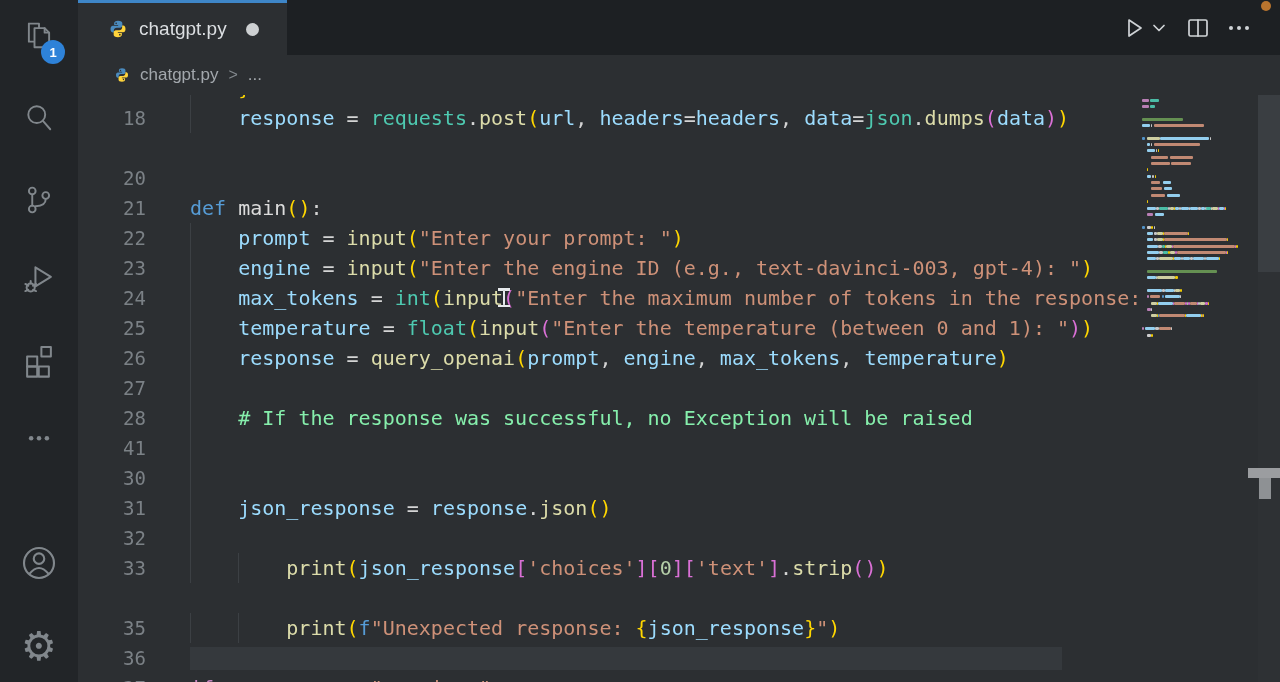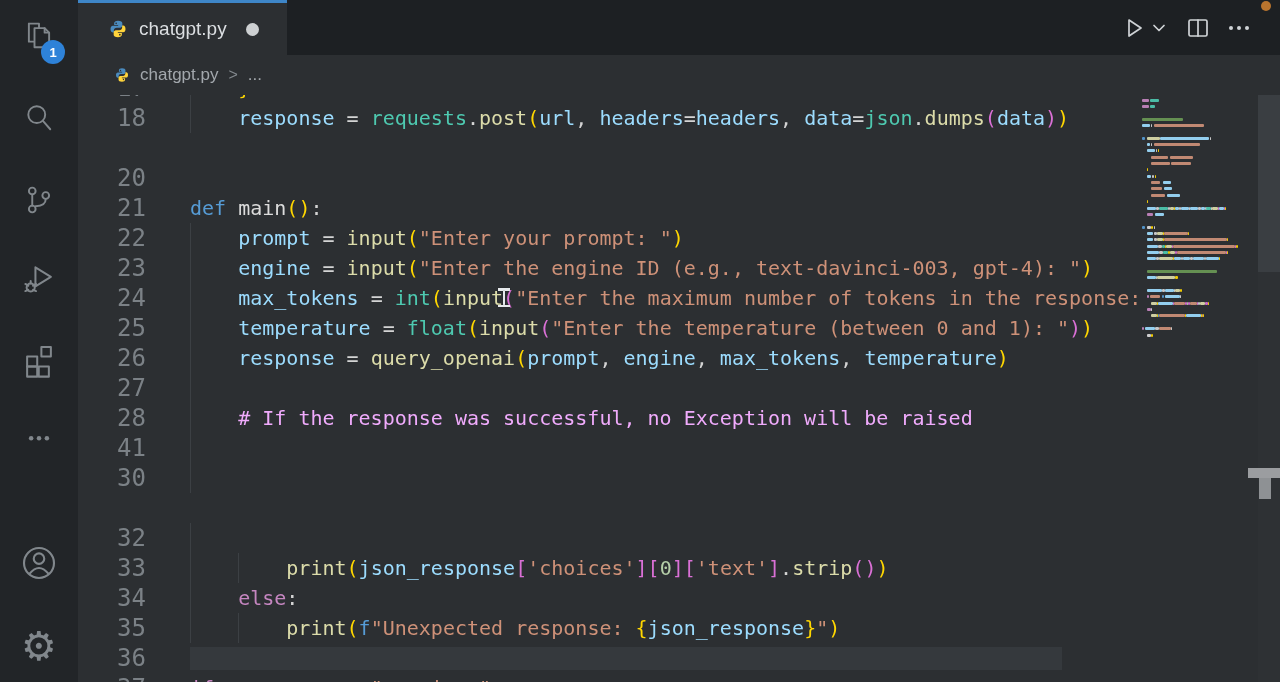--- a/index.html
+++ b/index.html
@@ -27,42 +27,42 @@
   .breadcrumb{position:absolute;left:78px;top:55px;width:1202px;height:40px;background:#2c2f32;display:flex;
               align-items:center;padding-left:36px;box-sizing:border-box;gap:10px;z-index:3}
   .bc-text{color:#a3a8ad;font-size:17px}
   .bc-sep{color:#83898e;font-size:16px}
 
   
   .editor{position:absolute;left:78px;top:95px;width:1202px;height:587px;background:#2c2f32;overflow:hidden}
   .codeclip{position:absolute;left:0;top:0;width:1062px;height:587px;overflow:hidden}
   .row{position:absolute;left:0;width:1062px;height:30px}
   .num{position:absolute;left:0;top:0;width:68px;text-align:right;font-family:"DejaVu Sans Mono",monospace;
-       font-size:24px;line-height:30px;color:#7b8186}
+       font-size:19px;line-height:30px;color:#7b8186}
   .code{position:absolute;left:112px;top:0;font-family:"DejaVu Sans Mono",monospace;font-size:20px;line-height:30px;white-space:pre}
   .guide{position:absolute;top:0;width:1px;height:30px;background:#3c4044}
   .curline{position:absolute;left:112px;top:4px;width:872px;height:23px;background:#35393d}
 
   
   .minimap{position:absolute;left:1064px;top:0;width:96px;height:350px;cursor:pointer}
   .mrow{position:absolute;left:0;width:96px;height:6px}
   .mseg{position:absolute;top:1.6px;height:3px;border-radius:1px;opacity:.92}
 
   
   .vsb{position:absolute;left:1180px;top:0;width:22px;height:587px;background:#2e3134}
   .vsb-thumb{position:absolute;left:0;top:0;width:22px;height:177px;background:#3a3e42}
 
   
   .ibeam{position:absolute;z-index:6}
   .ibeam div{position:absolute;background:#e6e9ec;box-shadow:0 0 1px #1a1a1a}
   .t-cursor{position:absolute;z-index:7}
   .t-cursor .bar{position:absolute;left:0;top:0;width:32px;height:10px;background:#9b9da0}
   .t-cursor .stem{position:absolute;left:11px;top:10px;width:12px;height:21px;background:#8e9194}
 </style>
-<style>.tk-kwp{color:#C586C0}.tk-kwb{color:#569CD6}.tk-typ{color:#4EC9B0}.tk-fn{color:#DCDCAA}.tk-var{color:#9CDCFE}.tk-str{color:#CE9178}.tk-com{color:#f0abfc}.tk-num{color:#B5CEA8}.tk-b1{color:#FFD700}.tk-b2{color:#DA70D6}.tk-pun{color:#D4D4D4}.tk-wht{color:#DCDCDC}</style></head>
+<style>.tk-kwp{color:#C586C0}.tk-kwb{color:#569CD6}.tk-typ{color:#4EC9B0}.tk-fn{color:#DCDCAA}.tk-var{color:#9CDCFE}.tk-str{color:#CE9178}.tk-com{color:#86efac}.tk-num{color:#B5CEA8}.tk-b1{color:#FFD700}.tk-b2{color:#DA70D6}.tk-pun{color:#D4D4D4}.tk-wht{color:#DCDCDC}</style></head>
 <body>
 
 <div class="activitybar">
   <div class="ab-item" style="top:12px">
     <svg width="36" height="36" viewBox="0 0 32 32">
       <path d="M7 5 h9 v4"></path>
         <path d="M7 5 v16 h4"></path>
       <path d="M12 9 h9 l4 4 v13 h-13 z"></path>
         <path d="M21 9 v4 h4"></path>
     </svg>
@@ -227,34 +227,34 @@
       </div>
       <div class="row" style="top: 338px;">
         <div class="guide" style="left: 111.5px;"></div>
         <div class="num">41</div>
       </div>
       <div class="row" style="top: 368px;">
         <div class="guide" style="left: 111.5px;"></div>
         <div class="num">30</div>
         <div class="code"></div>
       </div>
+      <div class="row" style="top: 398px;">
+        <div class="guide" style="left: 111.5px;"></div>
+        <div class="num">31</div>
+        <div class="code"><span class="tk-pun">    </span><span class="tk-var">json_response</span><span class="tk-pun"> = </span><span class="tk-var">response</span><span class="tk-pun">.</span><span class="tk-fn">json</span><span class="tk-b1">()</span></div>
+      </div>
       <div class="row" style="top: 428px;">
         <div class="guide" style="left: 111.5px;"></div>
         <div class="num">32</div>
       </div>
       <div class="row" style="top: 458px;">
         <div class="guide" style="left: 111.5px;"></div>
         <div class="guide" style="left: 159.66px;"></div>
         <div class="num">33</div>
         <div class="code"><span class="tk-pun">        </span><span class="tk-fn">print</span><span class="tk-b1">(</span><span class="tk-var">json_response</span><span class="tk-b2">[</span><span class="tk-str">'choices'</span><span class="tk-b2">][</span><span class="tk-num">0</span><span class="tk-b2">][</span><span class="tk-str">'text'</span><span class="tk-b2">]</span><span class="tk-pun">.</span><span class="tk-fn">strip</span><span class="tk-b2">()</span><span class="tk-b1">)</span></div>
-      </div>
-      <div class="row" style="top: 488px;">
-        <div class="guide" style="left: 111.5px;"></div>
-        <div class="num">34</div>
-        <div class="code"><span class="tk-pun">    </span><span class="tk-kwp">else</span><span class="tk-pun">:</span></div>
       </div>
       <div class="row" style="top: 518px;">
         <div class="guide" style="left: 111.5px;"></div>
         <div class="guide" style="left: 159.66px;"></div>
         <div class="num">35</div>
         <div class="code"><span class="tk-pun">        </span><span class="tk-fn">print</span><span class="tk-b1">(</span><span class="tk-kwb">f</span><span class="tk-str">"Unexpected response: </span><span class="tk-b1">{</span><span class="tk-var">json_response</span><span class="tk-b1">}</span><span class="tk-str">"</span><span class="tk-b1">)</span></div>
       </div>
       <div class="row" style="top: 548px;">
         <div class="curline"></div>
         <div class="num">36</div>

